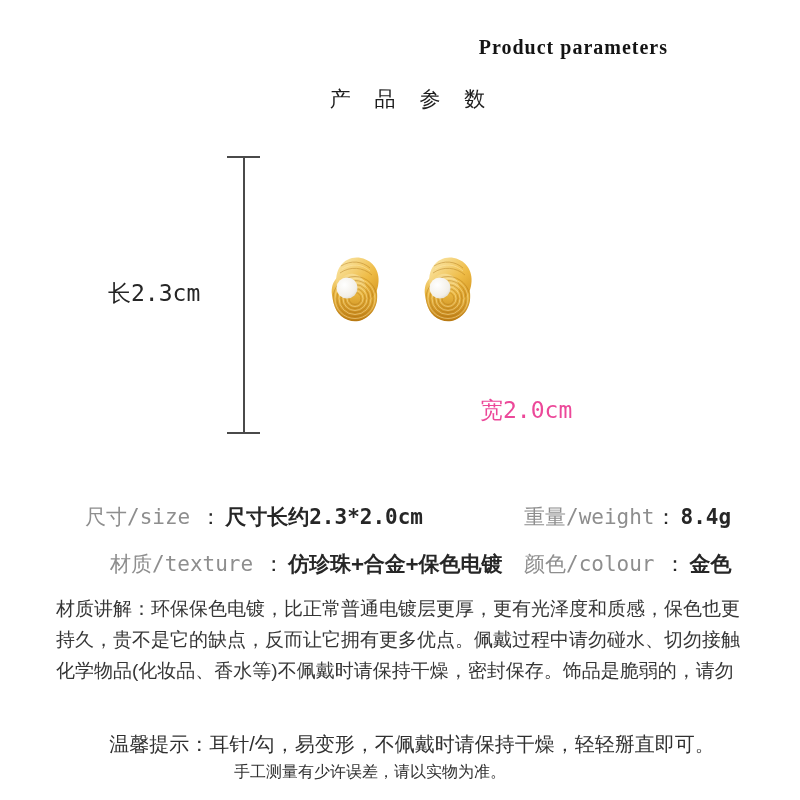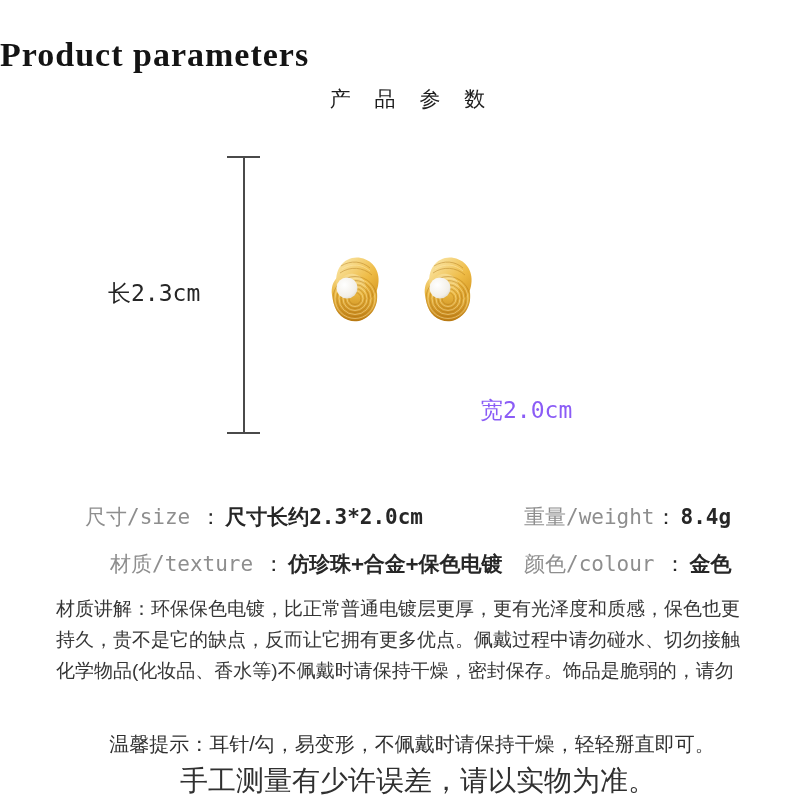--- a/index.html
+++ b/index.html
@@ -1,39 +1,39 @@
 <!DOCTYPE html>
 <html><head>
 <meta charset="utf-8">
 <style>
   html,body{margin:0;padding:0;background:#ffffff;}
   .page{
     position:relative;width:800px;height:800px;background:#ffffff;overflow:hidden;
     font-family:"Liberation Sans",sans-serif;color:#2f2f2f;
   }
   .title{
-    position:absolute;top:36px;left:0;width:668px;text-align:left;
-    font-family:"Liberation Serif",serif;font-weight:700;font-size:34px;
+    position:absolute;top:36px;left:0;width:668px;text-align:right;
+    font-family:"Liberation Serif",serif;font-weight:700;font-size:20px;
     letter-spacing:1px;color:#141414;
   }
   .subtitle{
     position:absolute;top:85px;left:0;width:800px;text-align:center;
     font-size:21px;letter-spacing:9px;padding-left:24px;box-sizing:border-box;color:#1d1d1d;
   }
   .dim-line-v{position:absolute;left:243px;top:157px;width:2px;height:276px;background:#4a4a4a;}
   .dim-cap{position:absolute;width:33px;height:2px;background:#4a4a4a;left:227px;}
   .dim-cap.top{top:156px;}
   .dim-cap.bottom{top:432px;}
   .mono{font-family:"DejaVu Sans Mono","Liberation Sans",monospace;}
   .length-label{
     position:absolute;left:108px;top:278px;width:120px;text-align:left;
     font-size:23px;color:#262626;
   }
   .width-label{
-    position:absolute;left:480px;top:395px;font-size:23px;color:#8b5cf6;
+    position:absolute;left:480px;top:395px;font-size:23px;color:#ec4899;
   }
   .earrings{position:absolute;left:326px;top:251px;width:150px;height:78px;}
   .spec-row{position:absolute;font-size:21px;white-space:nowrap;}
   .spec-row .lab{color:#8e8e8e;}
   .spec-row .colon{color:#262626;margin:0 4px 0 10px;}
   .spec-row.tight .colon{margin-left:1px;}
   .spec-row .val{color:#262626;font-weight:bold;}
   .r1l{left:85px;top:503px;}
   .r1r{left:524px;top:503px;}
   .r2l{left:85px;top:550px;margin-left:25px;}
@@ -42,21 +42,21 @@
     position:absolute;left:56px;top:593px;width:700px;
     font-size:19px;line-height:31px;color:#363636;
   }
   .desc div{white-space:nowrap;}
   .tip1{
     position:absolute;top:731px;left:24px;width:776px;text-align:center;
     font-size:20px;color:#303030;white-space:nowrap;
   }
   .tip2{
     position:absolute;top:762px;left:0;width:740px;text-align:center;
-    font-size:28px;color:#303030;white-space:nowrap;padding-left:48px;
+    font-size:16px;color:#303030;white-space:nowrap;
   }
 </style>
 </head>
 <body>
 
 <div class="page">
 
   <div class="title">Product parameters</div>
   <div class="subtitle">产 品 参 数</div>
 

